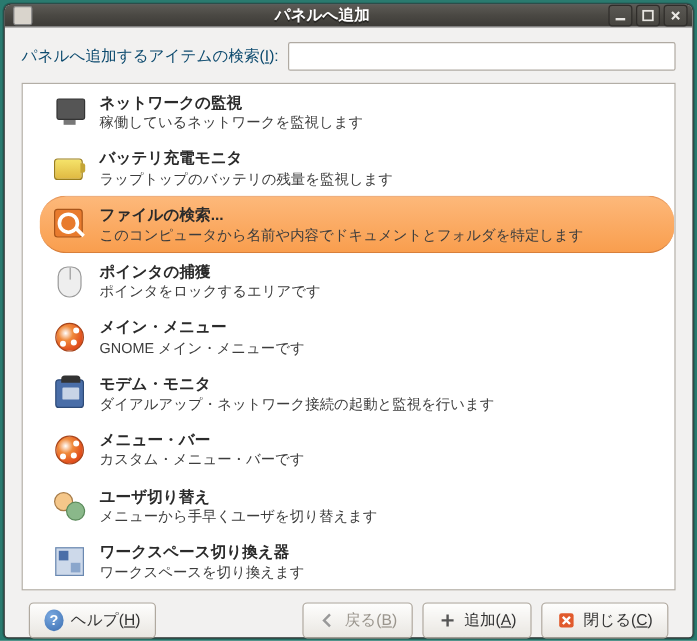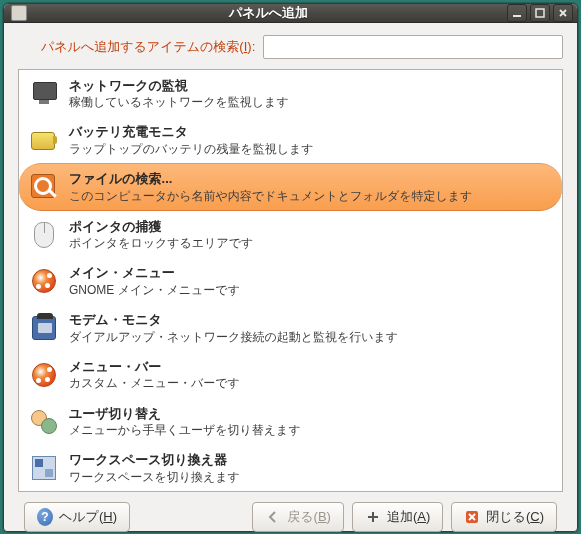--- a/index.html
+++ b/index.html
@@ -61,37 +61,38 @@
   padding: 12px 14px 10px;
   display: flex;
   flex-direction: column;
 }
 .search-row {
   display: flex;
   align-items: center;
   gap: 8px;
   margin-bottom: 10px;
 }
-.search-label { font-size: 13px; color: #c2410c; margin-left: 23px; }
+.search-label { font-size: 13px; color: #0c4a6e; }
 .search-label .mnemonic { text-decoration: underline; }
 .search-input {
   flex: 1;
   height: 24px;
   border: 1px solid #b0aaa2;
   background: #fff;
   border-radius: 2px;
   padding: 2px 4px;
   font-size: 13px;
 }
 .listbox {
   flex: 1;
   border: 1px solid #b3aea6;
   background: #fff;
   overflow-y: auto;
   overflow-x: hidden;
+  padding-left: 14px;
 }
 .item {
   display: flex;
   align-items: center;
   padding: 6px 10px;
   gap: 10px;
   border-top: 1px solid transparent;
   cursor: pointer;
 }
 .item.selected {

